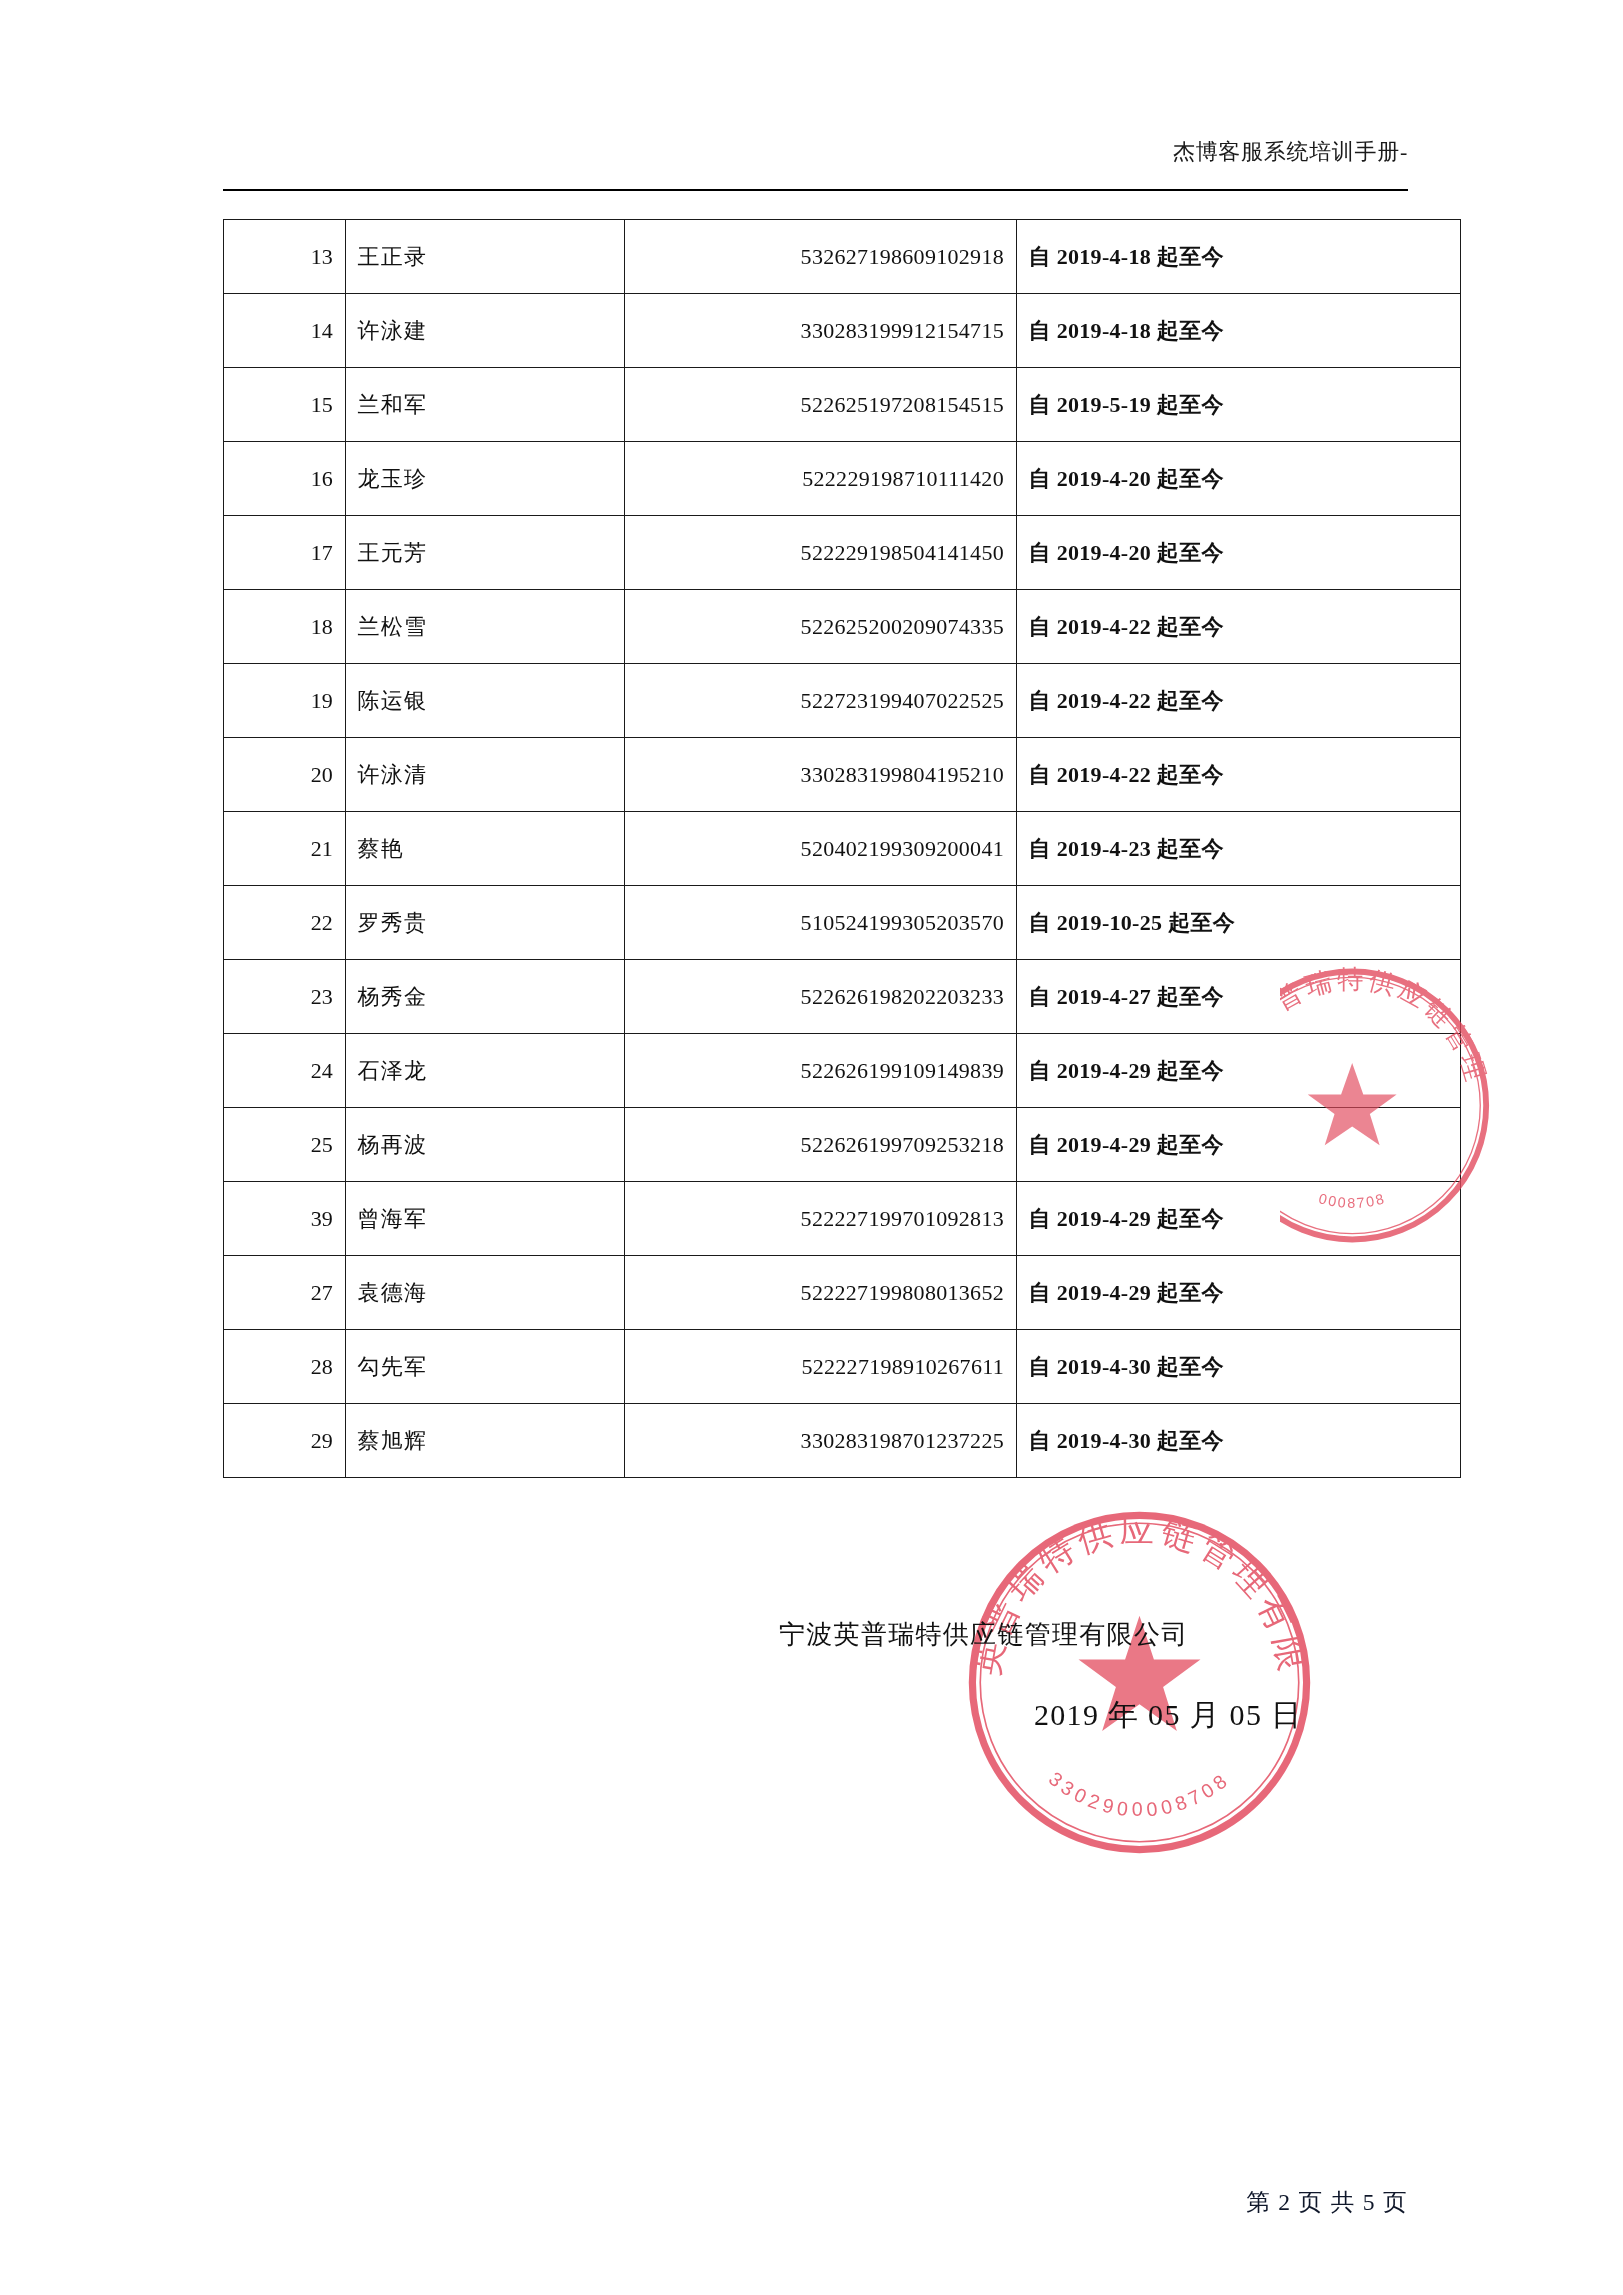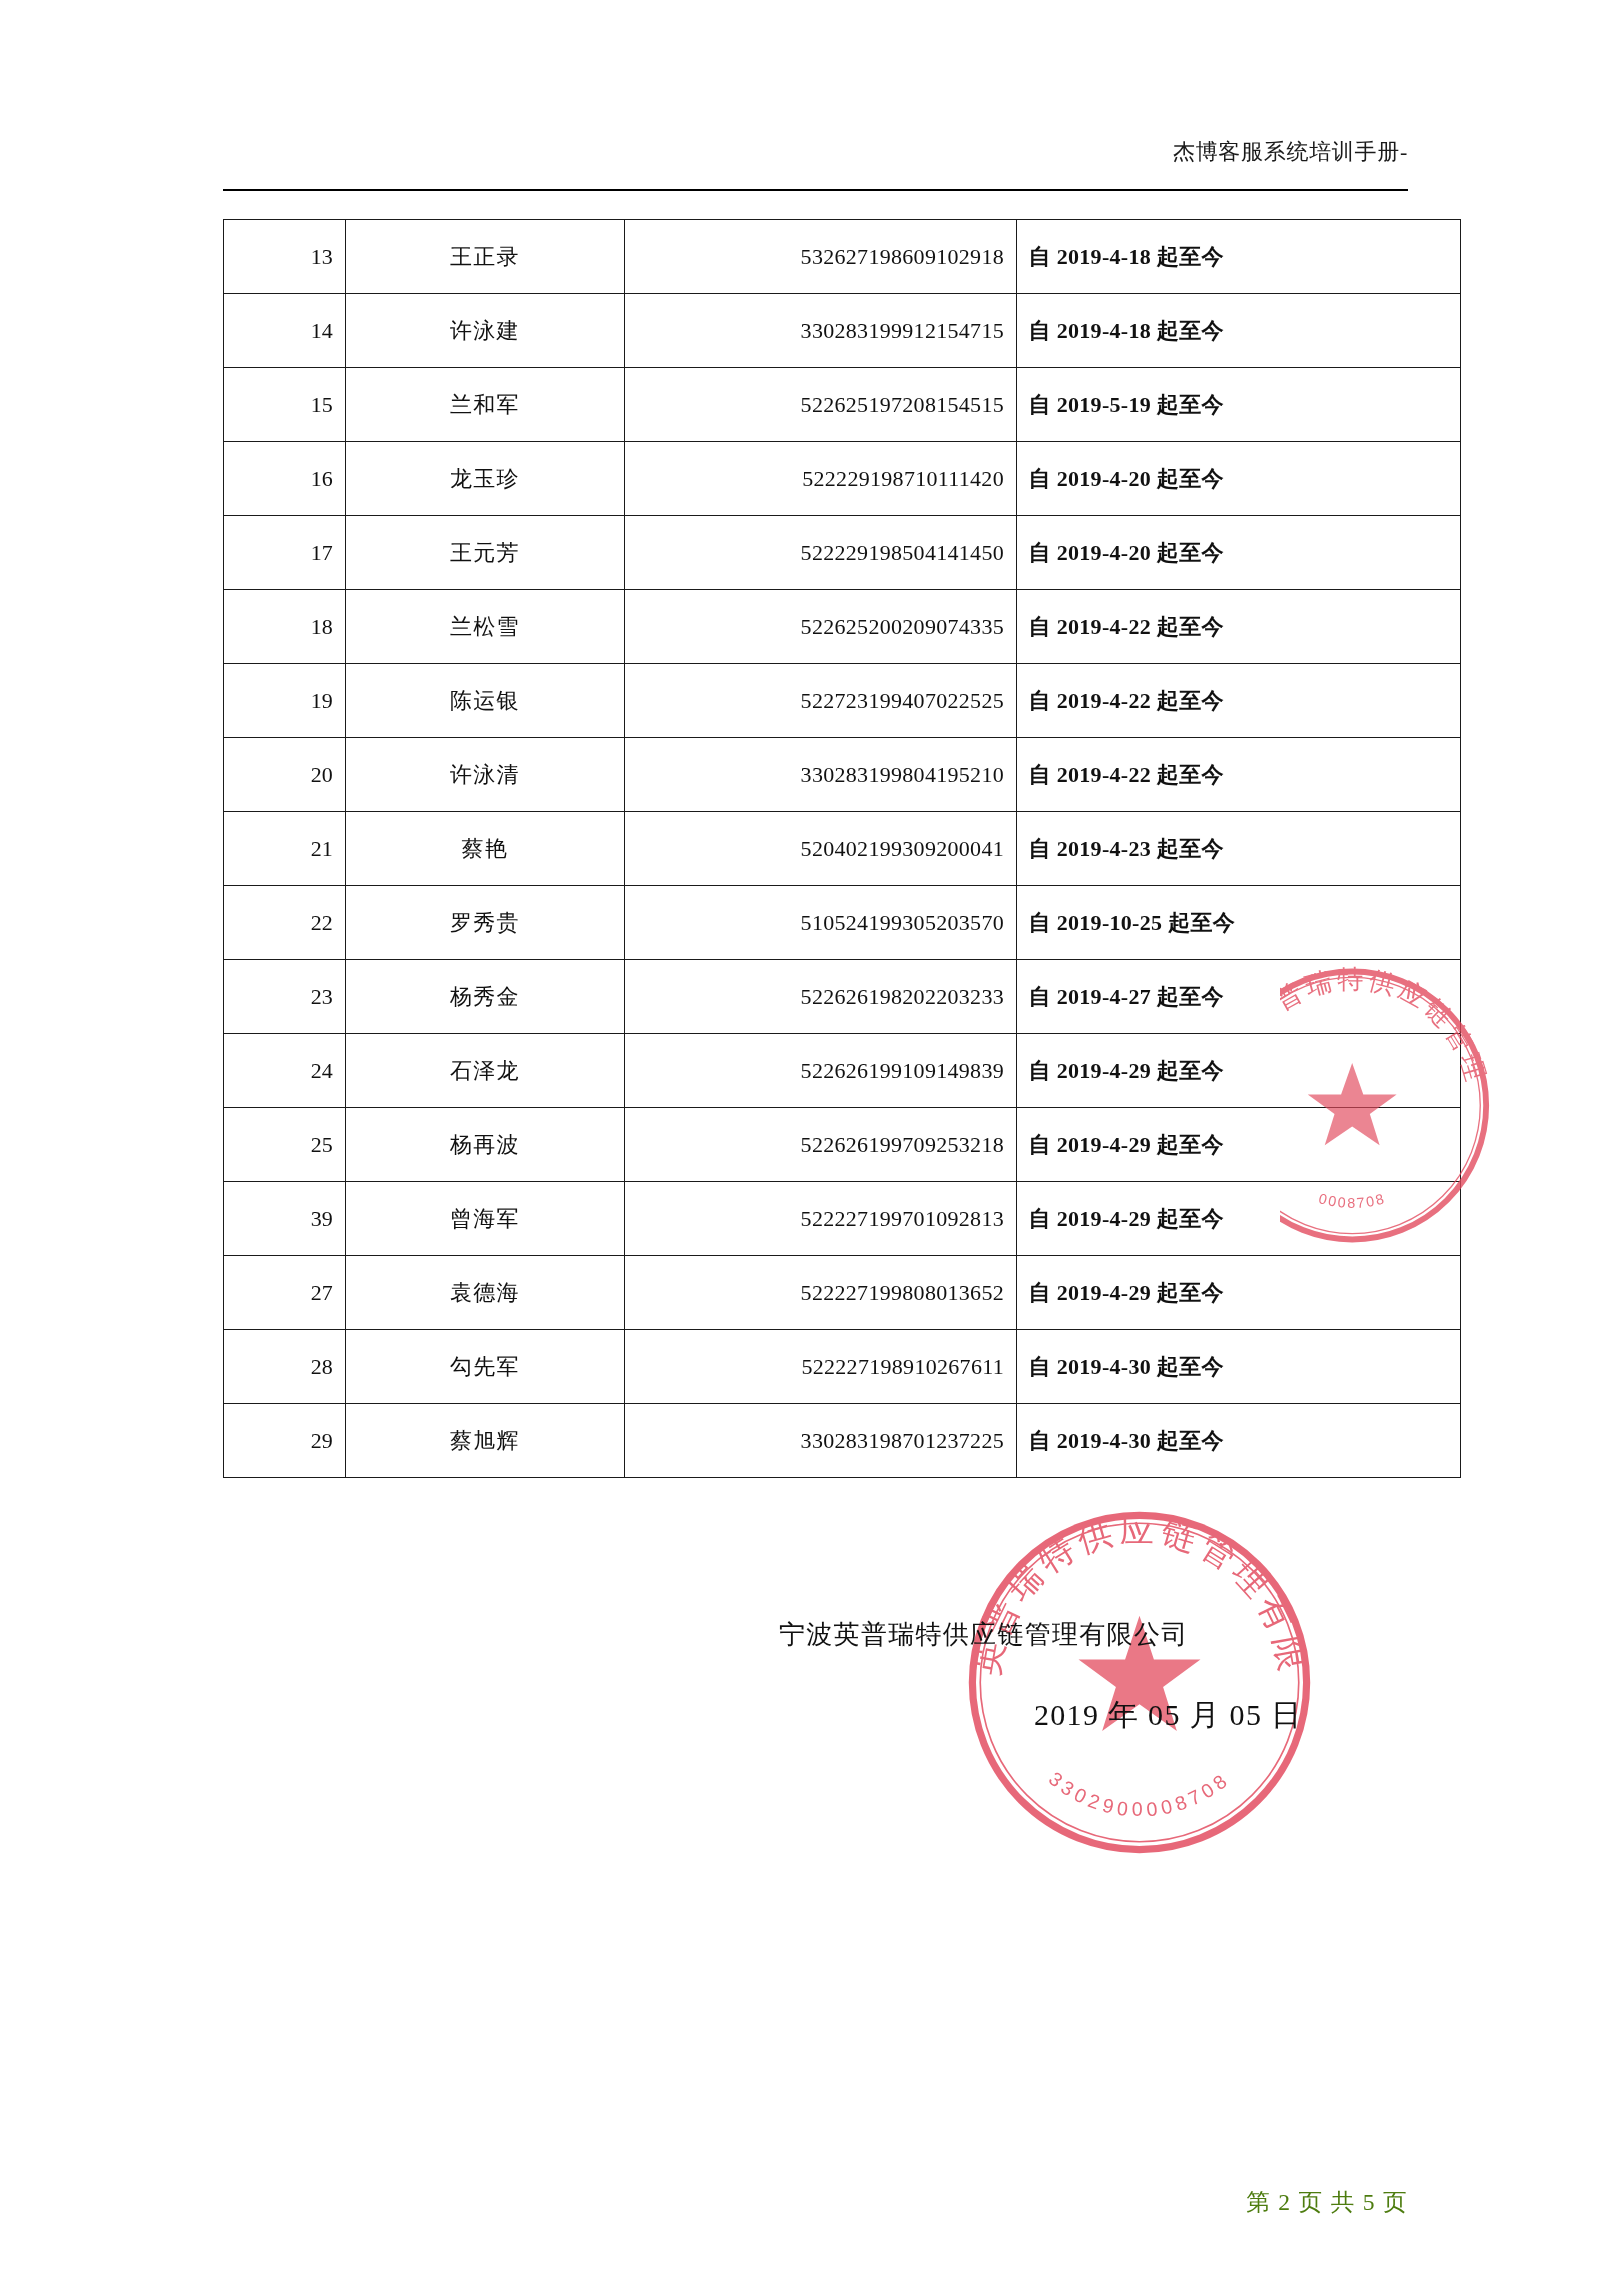--- a/index.html
+++ b/index.html
@@ -57,21 +57,21 @@
   }
   table.main td {
     border: 1.3px solid #1a1a1a;
     height: 73px;
     font-size: 22px;
     padding: 0 11.8px;
     vertical-align: middle;
     color: #111;
   }
   .col-idx { width: 97px; text-align: right; font-size: 21.6px; }
-  .col-name { width: 255px; text-align: center; padding-left: 23.6px; letter-spacing: 1.3px;}
+  .col-name { width: 255px; text-align: left; padding-left: 23.6px; letter-spacing: 1.3px;}
   .col-id { width: 367px; text-align: right; padding-left: 17px; letter-spacing: 0.3px;}
   .col-date { width: 420px; text-align: left; padding-left: 19.6px; letter-spacing: 0.3px; font-weight: bold;}
 
   
   .sign-company {
     position: absolute;
     left: 779px;
     top: 1617px;
     font-size: 26px;
     letter-spacing: 1.3px;
@@ -88,21 +88,21 @@
 
   
   .footer {
     position: absolute;
     left: 223px;
     top: 2186px;
     width: 1185px;
     text-align: right;
     font-size: 23.6px;
     letter-spacing: 1.3px;
-    color: #4d7c0f;
+    color: #0f172a;
   }
 
   
   .stamp {
     position: absolute;
     pointer-events: none;
   }
   .stamp svg { display: block; }
 
   .stamp-top-right {

